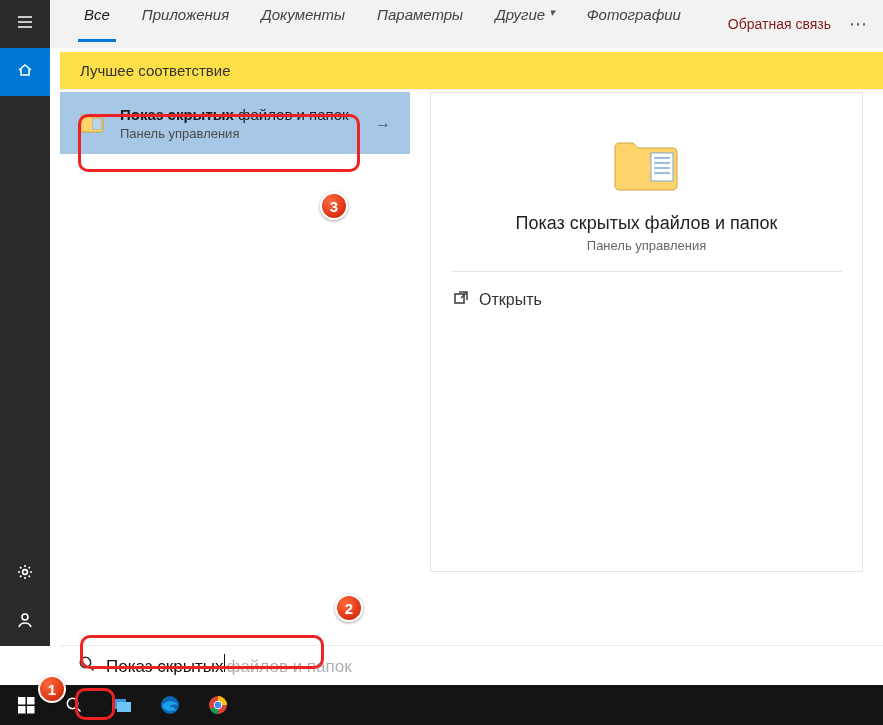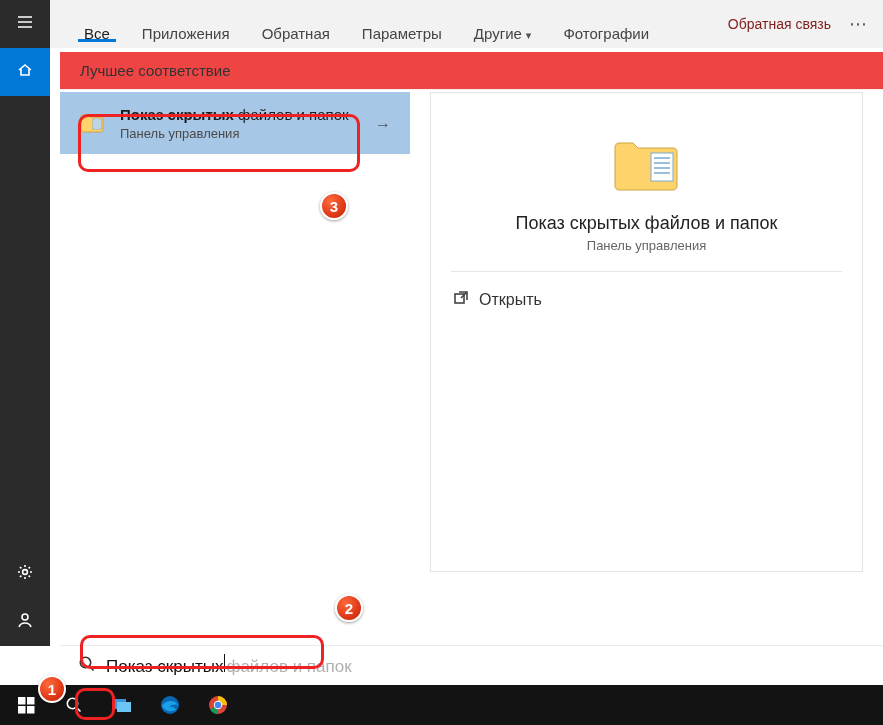--- a/index.html
+++ b/index.html
@@ -12,30 +12,30 @@
   .win-logo rect { fill: #fff; }
 
   
   .left-rail { position: absolute; left: 0; top: 0; width: 50px; height: 646px; background: #2b2b2b; display: flex; flex-direction: column; }
   .rail-btn { height: 48px; display: flex; align-items: center; justify-content: center; cursor: pointer; }
   .rail-btn.home { background: #0078d7; }
   .rail-spacer { flex: 1; }
 
   
   .top-bar { position: absolute; left: 50px; top: 0; right: 0; height: 48px; background: #f2f2f2; display: flex; align-items: center; padding: 0 8px 0 20px; gap: 4px; }
-  .top-tab { height: 36px; display: flex; align-items: flex-end; padding: 0 14px; font-size: 15px; color: #444; cursor: pointer; position: relative; }
+  .top-tab { height: 36px; display: flex; align-items: flex-start; padding: 0 14px; font-size: 15px; color: #444; cursor: pointer; position: relative; font-style: italic; }
   .top-tab.active { color: #202020; font-weight: 400; }
   .top-tab.active::after { content: ""; position: absolute; left: 8px; right: 8px; bottom: 0; height: 3px; background: #0078d7; }
   .top-bar .spacer { flex: 1; }
   .feedback { font-size: 14px; color: #7f1d1d; padding-right: 6px; cursor: pointer; }
   .more-dots { padding: 0 8px; color: #555; font-size: 18px; cursor: pointer; }
   .chev { margin-left: 4px; font-size: 11px; color: #555; }
 
   
-  .section-header { position: absolute; left: 60px; top: 52px; right: 0; height: 38px; background: #ef4444; display: flex; align-items: center; padding: 0 20px; font-size: 15px; color: #333; border-bottom: 1px solid #eee; }
+  .section-header { position: absolute; left: 60px; top: 52px; right: 0; height: 38px; background: #fde047; display: flex; align-items: center; padding: 0 20px; font-size: 15px; color: #333; border-bottom: 1px solid #eee; }
 
   
   .results-col { position: absolute; left: 60px; top: 92px; width: 350px; bottom: 80px; background: #fff; }
 
   .result-item { display: flex; align-items: center; height: 62px; padding: 0 12px 0 18px; background: #a7c7e7; cursor: pointer; position: relative; }
   .result-item .folder-icon { width: 28px; height: 28px; margin-right: 14px; flex-shrink: 0; }
   .result-text { flex: 1; min-width: 0; }
   .result-title { font-size: 15px; color: #1a1a1a; line-height: 1.35; }
   .result-title b { font-weight: 600; }
   .result-sub { font-size: 13px; color: #4a4a4a; }
@@ -105,21 +105,21 @@
 </div>
 
 <div class="top-bar">
   <div class="top-tab active">
       <span>Все</span>
     </div>
   <div class="top-tab">
       <span>Приложения</span>
     </div>
   <div class="top-tab">
-      <span>Обратная</span>
+      <span>Документы</span>
     </div>
   <div class="top-tab">
       <span>Параметры</span>
     </div>
   <div class="top-tab">
     <span>Другие</span>
     <span class="chev">▾</span>
   </div>
   <div class="top-tab">
       <span>Фотографии</span>

